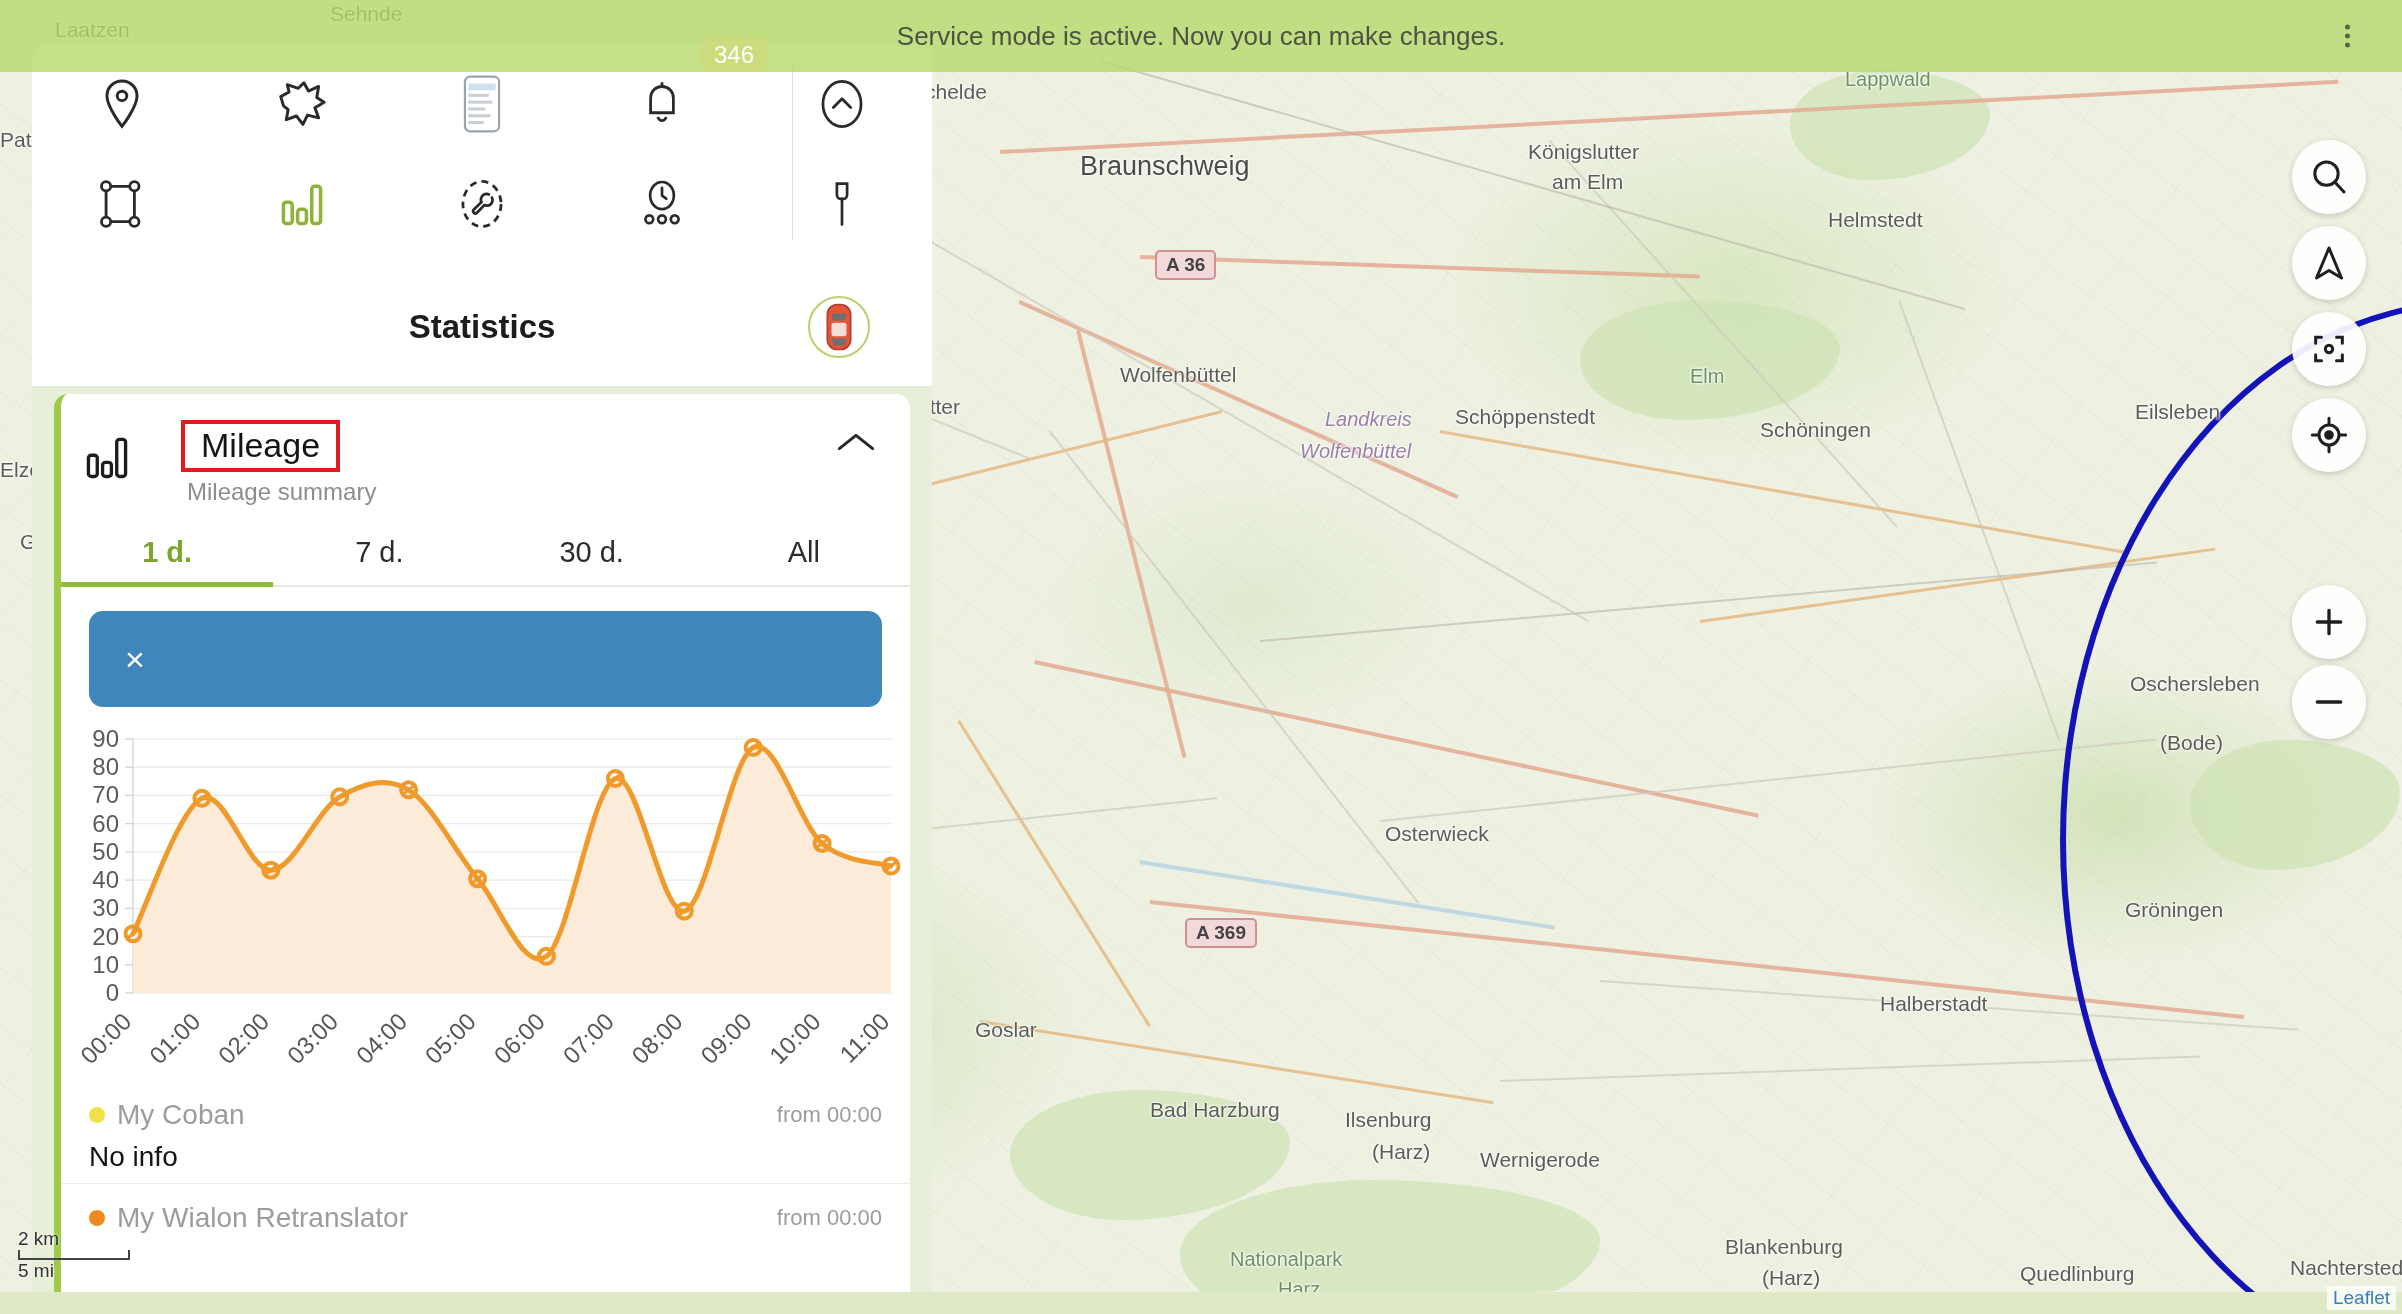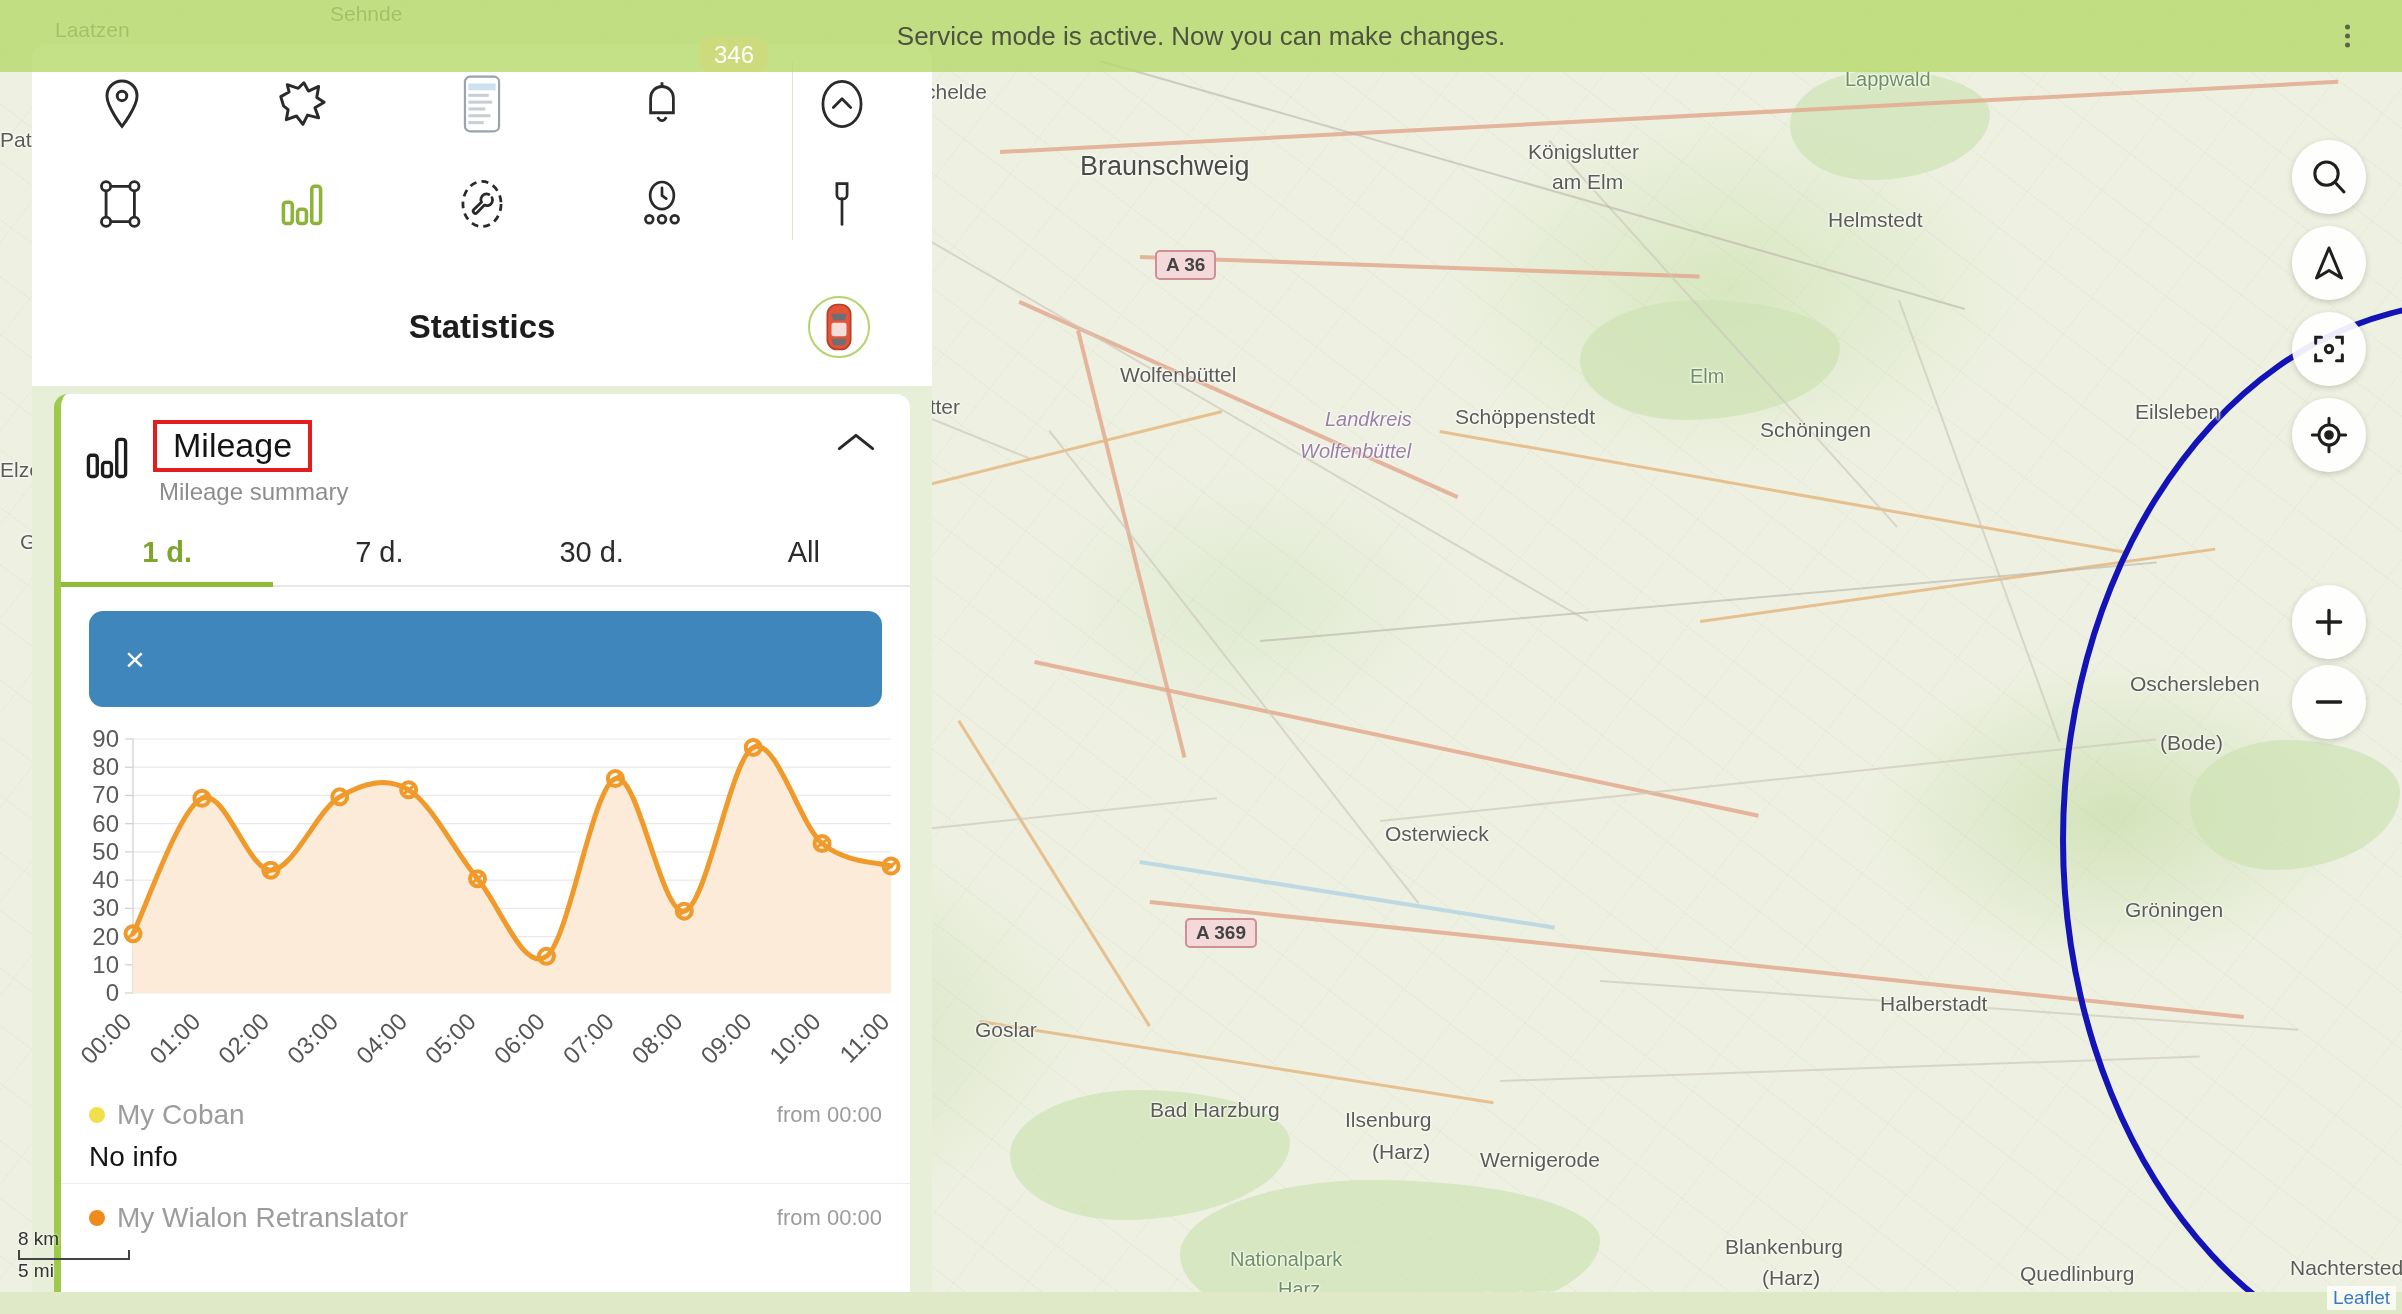--- a/index.html
+++ b/index.html
@@ -97,21 +97,21 @@
     width:62px; height:62px; border-radius:50%; border:2px solid #b6d36b;
     display:flex; align-items:center; justify-content:center; cursor:pointer; background:#fff;
   }
 
   
   .card {
     position:absolute; left:22px; top:350px; width:856px; bottom:0;
     background:#fff; border-left:7px solid #9ec94b;
     border-radius:14px 14px 0 0; overflow:hidden;
   }
-  .card-head { display:flex; align-items:flex-start; padding:26px 45px 0 22px; position:relative; }
+  .card-head { display:flex; align-items:flex-start; padding:26px 45px 0 22px; position:relative;gap:28px; }
   .card-head .bars { margin-top:14px; margin-right:22px; flex:0 0 auto;}
   .card-titles { flex:1; }
   .card-title-box {
     display:inline-block; border:4px solid #e31d1d; padding:4px 16px 6px 16px;
   }
   .card-title { font-size:34px; color:#141414; line-height:1; }
   .card-sub { font-size:24px; color:#8d8d8d; margin-top:6px; margin-left:6px; }
   .chev {
     position:absolute; right:34px; top:36px; cursor:pointer;
   }
@@ -510,19 +510,19 @@
       <path d="M12 5v14M5 12h14"></path>
     </svg>
   </div>
   <div class="mapctl" style="top:665px;">
     <svg width="40" height="40" viewBox="0 0 24 24" fill="none" stroke="#1f1f1f" stroke-width="2" stroke-linecap="round">
       <path d="M5 12h14"></path>
     </svg>
   </div>
 
   <div class="scalebar">
-    <div>8 km</div>
+    <div>2 km</div>
     <div class="bar"></div>
     <div>5 mi</div>
   </div>
   <div class="leaflet-attr">Leaflet</div>
   <div class="bottom-green"></div>
 </div>
 
 </body></html>

